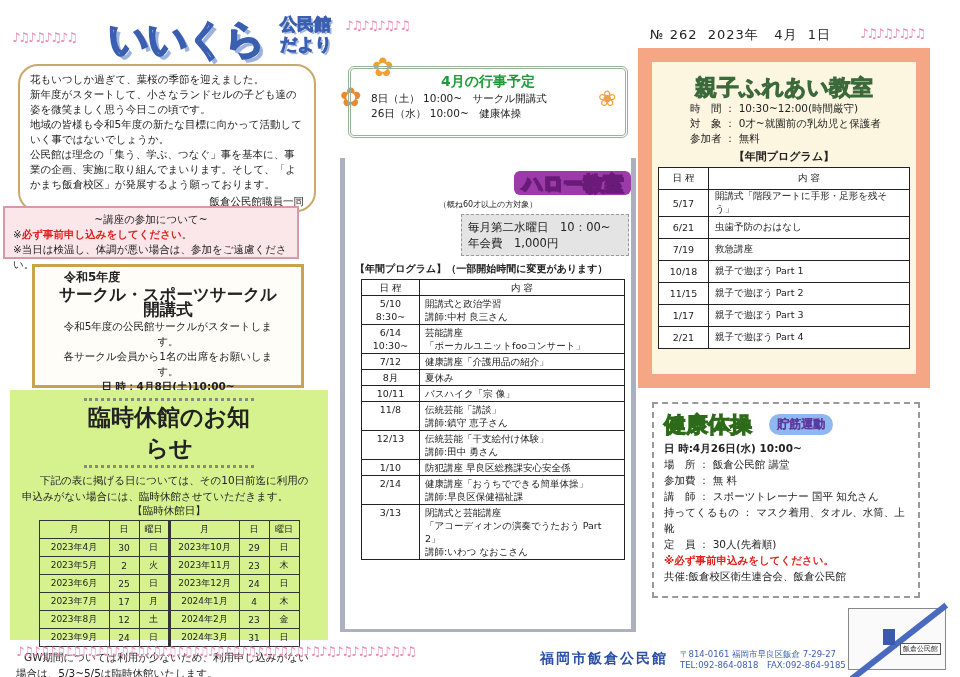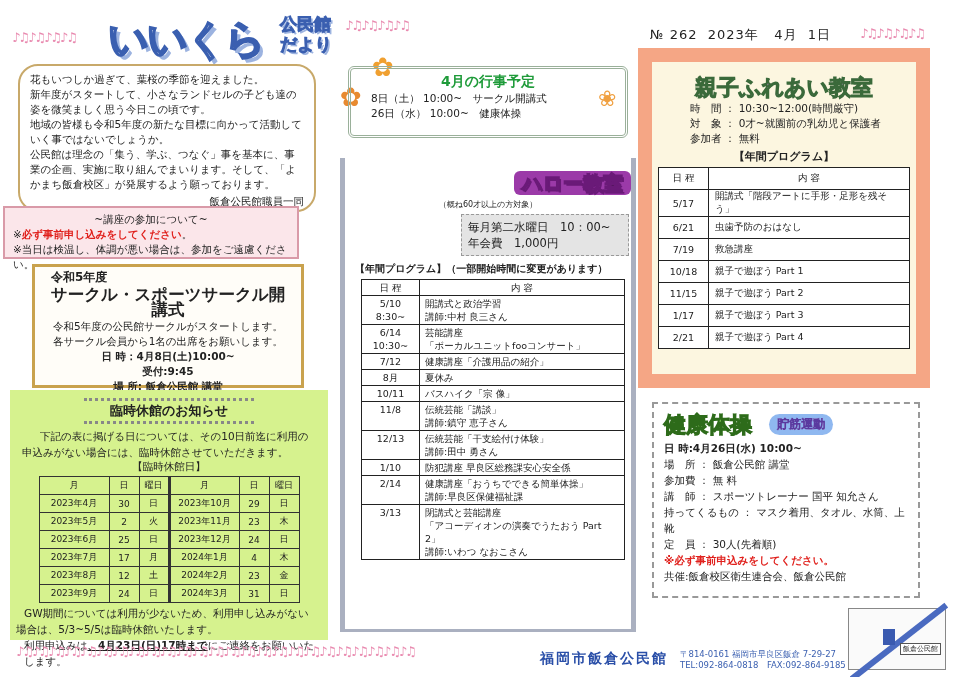--- a/index.html
+++ b/index.html
@@ -11,28 +11,28 @@
 .logo-main{left:96px;top:4px;font-size:40px;font-weight:bold;color:#fff;-webkit-text-stroke:2px #3a5fb0;text-shadow:4px 4px 0 #9cb3e0;letter-spacing:-2px}
 .logo-sub{left:268px;top:6px;font-size:17px;line-height:20px;font-weight:bold;color:#fff;-webkit-text-stroke:1px #3a5fb0;text-shadow:2px 2px 0 #9cb3e0}
 
 .greet{left:18px;top:64px;width:298px;height:148px;border:2px solid #c8a96a;border-radius:20px;padding:6px 10px;font-size:10.5px;line-height:15px}
 .greet .sig{text-align:right;margin-top:2px}
 
 .caution{left:3px;top:206px;width:296px;height:53px;background:#fbe6ea;border:2px solid #d99aa8;padding:4px 8px;font-size:10.5px;line-height:15px}
 .caution .t{text-align:center}
 .red{color:#e0201c;font-weight:bold}
 
-.circle{left:32px;top:264px;width:272px;height:124px;border:3px solid #c9a24e;padding:3px 10px;text-align:center;background:#fffdf8}
+.circle{left:32px;top:264px;width:272px;height:124px;border:3px solid #c9a24e;padding:3px 23px;text-align:center;background:#fffdf8}
 .circle .yr{text-align:left;font-size:12px;font-weight:bold;margin-left:6px}
 .circle .ttl{font-size:16.5px;font-weight:bold;margin:2px 0}
 .circle p{font-size:10.5px;line-height:15px}
 .circle .b{font-weight:bold}
 
 .closure{left:10px;top:390px;width:318px;height:250px;background:#d6f28e;padding:8px 6px}
-.closure h2{text-align:center;font-size:13px;font-weight:bold;border-top:3px dotted #888;border-bottom:3px dotted #888;width:170px;margin:0 auto 4px;padding:1px 0}
+.closure h2{text-align:center;font-size:23px;font-weight:bold;border-top:3px dotted #888;border-bottom:3px dotted #888;width:170px;margin:0 auto 4px;padding:1px 0}
 .closure .intro{font-size:10.5px;line-height:16px;padding-left:24px}
 .closure .sub{text-align:center;font-size:10.5px}
 table.cl{margin:2px auto 2px;border-collapse:collapse;font-size:9px}
 table.cl td{border:1.5px solid #333;height:18px;text-align:center;padding:0 4px}
 table.cl td.sep{border-left:3px solid #333}
 .closure .foot{font-size:10.5px;line-height:16px}
 .ul{text-decoration:underline;font-weight:bold}
 
 .events{left:348px;top:66px;width:280px;height:72px;border:3px double #9ab09a;border-radius:6px;padding:4px 10px}
 .events h3{text-align:center;color:#1f9b3a;font-size:14px;font-weight:bold}

